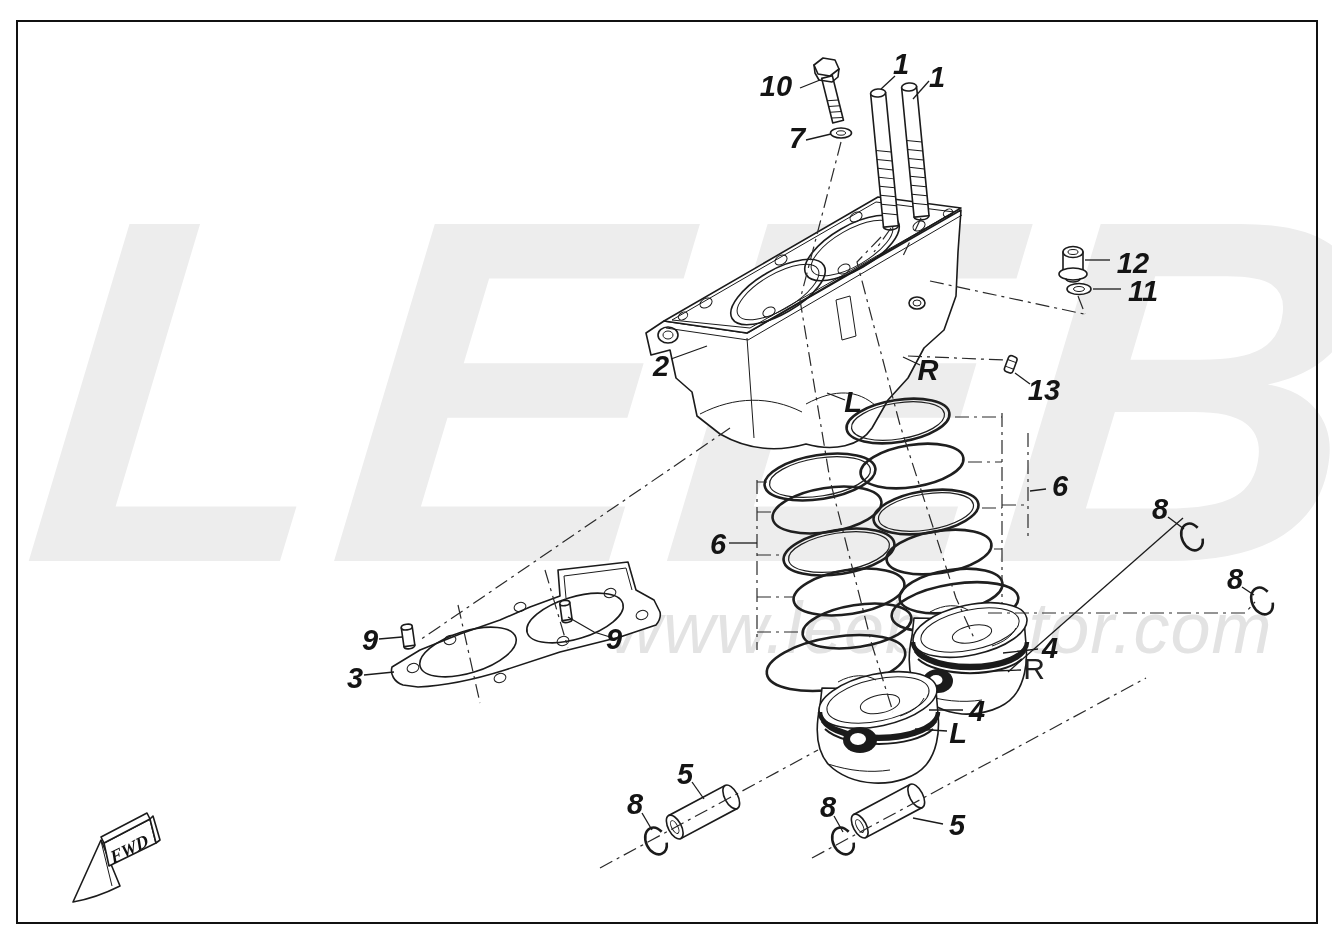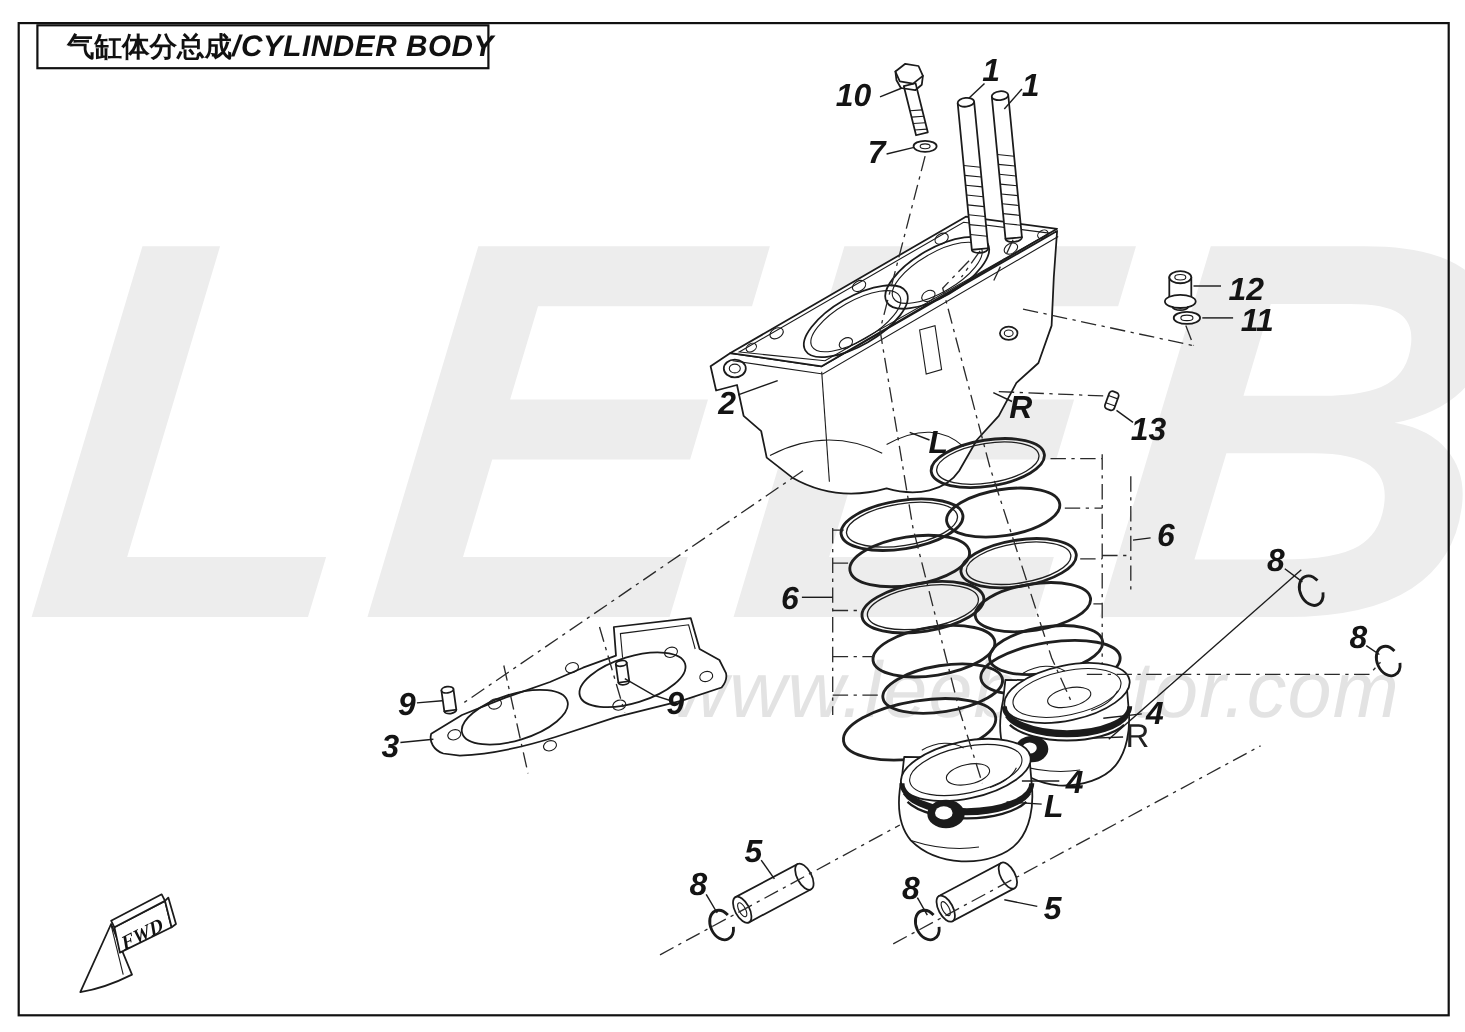--- a/index.html
+++ b/index.html
@@ -34,25 +34,20 @@
 </style>
 </head>
 <body>
 
 <div class="page">
 
   <div class="wm-brand">LEEB</div>
   <div class="wm-url">www.leebmotor.com</div>
   <div class="frame"></div>
 
-  <div class="titlebox">
-    <span class="t-zh">气缸体分总成</span>
-      <span class="t-sep">/</span>
-      <span class="t-en">CYLINDER BODY</span>
-  </div>
 
   <svg width="1332" height="938" viewBox="0 0 1332 938">
 
     <g>
       <path class="lnw" d="M 392,667 C 390,674 394,682 403,685 L 418,687
         C 440,686 470,681 505,670 L 560,652 L 620,637 L 656,625
         C 660,620 661,616 660,612 L 654,600 L 636,590 L 628,562 L 558,570 L 560,596
         L 530,607 L 500,620 L 460,634 L 420,650 Z"></path>
       <path class="thin" d="M 566,598 L 564,576 L 626,568 L 632,590"></path>
       <ellipse class="ln" cx="468" cy="652" rx="50" ry="21" transform="rotate(-17 468 652)"></ellipse>

